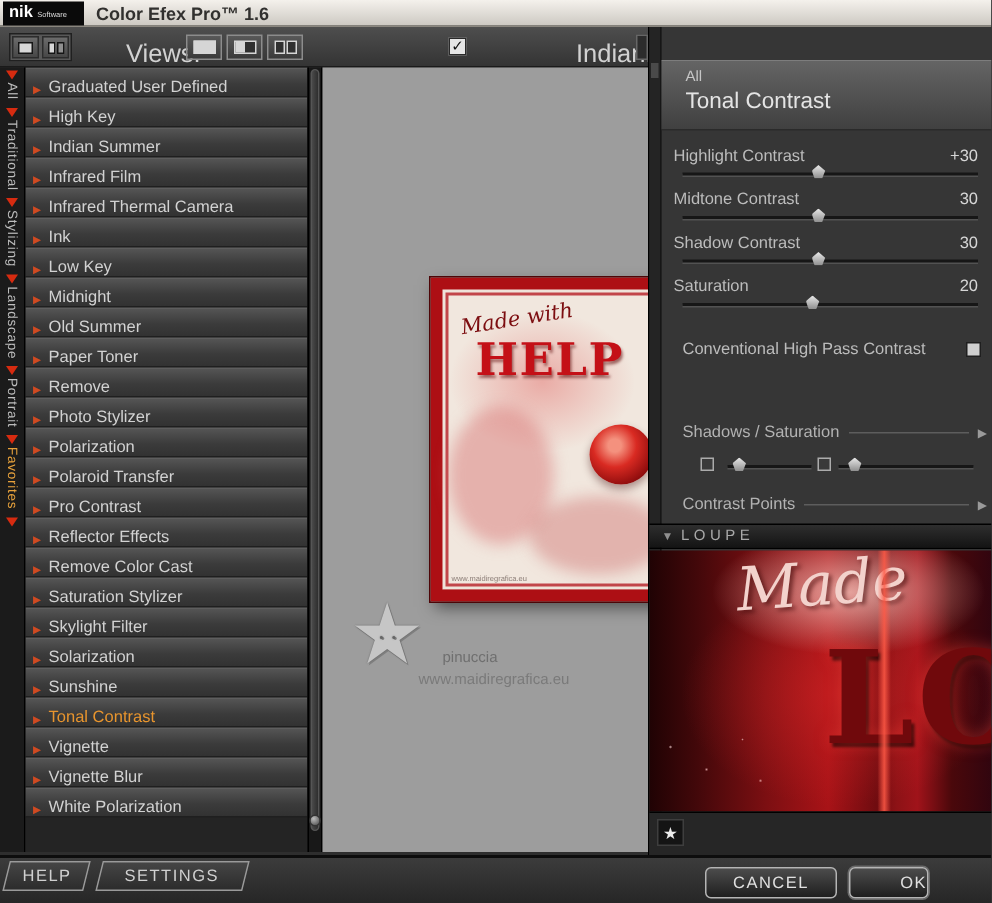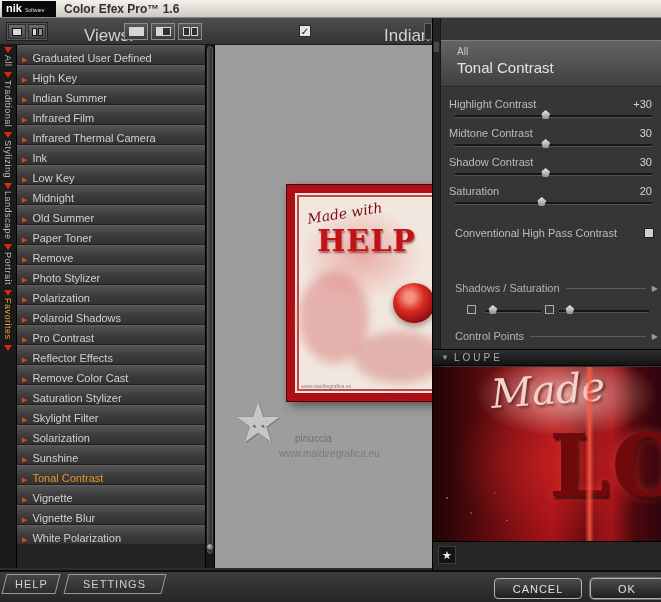--- a/index.html
+++ b/index.html
@@ -155,24 +155,24 @@
 
   
   .footer { position:absolute; left:0; top:570px; width:661px; height:32px;
     background:linear-gradient(#3c3c3c,#262626); border-top:2px solid #0d0d0d; }
   .tab-btn { position:absolute; top:2px; height:20px; background:linear-gradient(#454545,#2c2c2c);
     border:1px solid #9a9a9a; transform:skewX(-14deg); display:flex; align-items:center; justify-content:center; cursor:pointer; }
   .tab-btn span { transform:skewX(14deg); font-size:11px; color:#d0d0d0; letter-spacing:1px; }
   .help { left:4px; width:54px; }
   .settings { left:66px; width:98px; }
   .pill-btn { position:absolute; top:6px; height:21px; border:1px solid #b5b5b5; border-radius:4px;
-    background:linear-gradient(#4c4c4c,#1f1f1f); display:flex; align-items:center; justify-content:center; cursor:pointer;margin-left:24px; }
+    background:linear-gradient(#4c4c4c,#1f1f1f); display:flex; align-items:center; justify-content:center; cursor:pointer; }
   .pill-btn span { font-size:11px; color:#e0e0e0; letter-spacing:1px; }
   .cancel { left:470px; width:88px; }
-  .ok { left:566px; width:74px; box-shadow:0 0 0 1px #6a6a6a; }
+  .ok { left:566px; width:53px; box-shadow:0 0 0 1px #6a6a6a;justify-content:flex-end; }
 </style>
 </head>
 <body>
 
 <div class="window">
 
   <div class="titlebar">
     <div class="logo">
       <span class="logo-main">nik</span>
       <span class="logo-sub">Software</span>
@@ -307,21 +307,21 @@
         <span class="flabel">Photo Stylizer</span>
       </div>
 
       <div class="filter-row">
         <span class="bullet">▶</span>
         <span class="flabel">Polarization</span>
       </div>
 
       <div class="filter-row">
         <span class="bullet">▶</span>
-        <span class="flabel">Polaroid Shadows</span>
+        <span class="flabel">Polaroid Transfer</span>
       </div>
 
       <div class="filter-row">
         <span class="bullet">▶</span>
         <span class="flabel">Pro Contrast</span>
       </div>
 
       <div class="filter-row">
         <span class="bullet">▶</span>
         <span class="flabel">Reflector Effects</span>
@@ -464,21 +464,21 @@
       <div class="mini-track t1">
           <div class="handle" style="left:14%"></div>
         </div>
       <div class="mini-box b2"></div>
       <div class="mini-track t2">
           <div class="handle" style="left:12%"></div>
         </div>
     </div>
 
     <div class="section-row cp-row">
-      <span class="section-label">Control Points</span>
+      <span class="section-label">Contrast Points</span>
       <div class="section-line"></div>
       <span class="section-arrow">▶</span>
     </div>
 
     <div class="loupe-bar">
       <span class="loupe-tri">▼</span>
       <span class="loupe-label">LOUPE</span>
     </div>
 
     <div class="loupe-img">

